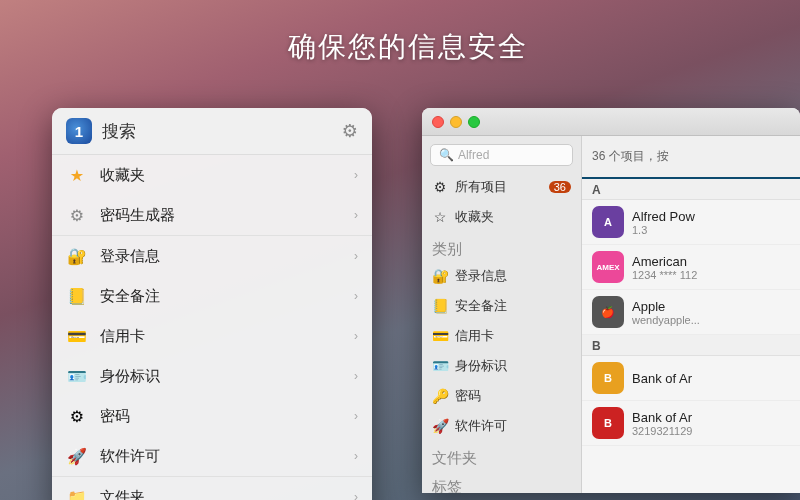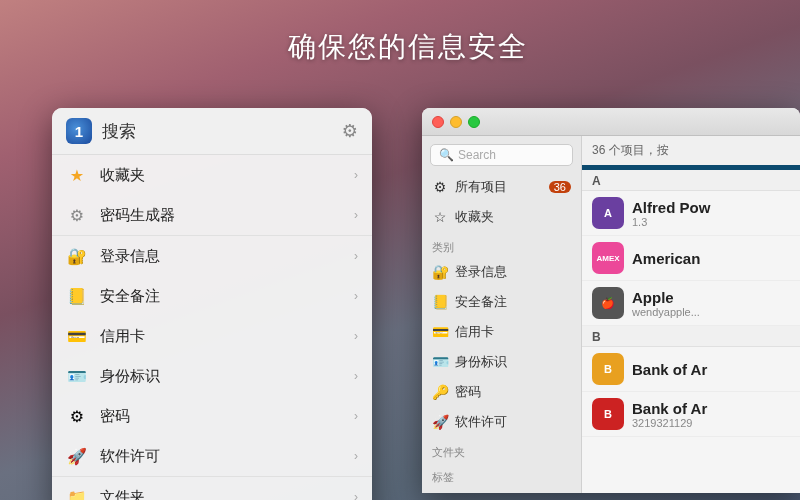--- a/index.html
+++ b/index.html
@@ -211,39 +211,39 @@
       background: #c2410c;
       color: white;
       border-radius: 10px;
       font-size: 11px;
       padding: 0 5px;
       min-width: 20px;
       text-align: center;
     }
 
     .sidebar-section-title {
-      font-size: 11px;
+      font-size: 15px;
       color: #888;
       padding: 8px 10px 2px;
       font-weight: 500;
     }
 
     
     .main-list {
       flex: 1;
       display: flex;
       flex-direction: column;
       overflow: hidden;
     }
 
     .main-list-header {
-      padding: 6px 10px;
+      padding: 12px 10px;
       font-size: 12px;
       color: #666;
-      border-bottom: 5px solid #0c4a6e;
+      border-bottom: 2px solid #0c4a6e;
       background: #f0f0f0;
     }
 
     .items-list {
       overflow-y: auto;
       flex: 1;
     }
 
     .list-section-header {
       font-size: 12px;
@@ -270,22 +270,22 @@
       flex-shrink: 0;
       overflow: hidden;
     }
 
     .list-item-info {
       flex: 1;
       min-width: 0;
     }
 
     .list-item-name {
-      font-size: 15px;
-      font-weight: 700;
+      font-size: 13px;
+      font-weight: 400;
       color: #222;
       white-space: nowrap;
       overflow: hidden;
       text-overflow: ellipsis;
     }
 
     .list-item-sub {
       font-size: 11px;
       color: #888;
       white-space: nowrap;
@@ -388,21 +388,21 @@
       <div class="tl tl-green"></div>
     </div>
   </div>
 
   <div class="app-content">
 
     <div class="sidebar">
       <div class="sidebar-search">
         <div class="sidebar-search-box">
           <span>🔍</span>
-          <span>Search</span>
+          <span>Alfred</span>
         </div>
       </div>
 
       <div class="sidebar-item">
         <span class="sidebar-item-icon">⚙</span>
         <span class="sidebar-item-label">所有项目</span>
         <span class="sidebar-badge">36</span>
       </div>
       <div class="sidebar-item">
         <span class="sidebar-item-icon">☆</span>
@@ -455,20 +455,21 @@
             <div class="list-item-sub">1.3</div>
           </div>
         </div>
 
         <div class="list-item">
           <div class="list-item-icon ic-amex">
             <span class="icon-text" style="font-size:8px;">AMEX</span>
           </div>
           <div class="list-item-info">
             <div class="list-item-name">American</div>
+            <div class="list-item-sub">1234 **** 112</div>
           </div>
         </div>
 
         <div class="list-item">
           <div class="list-item-icon ic-apple">
             <span class="icon-text">🍎</span>
           </div>
           <div class="list-item-info">
             <div class="list-item-name">Apple</div>
             <div class="list-item-sub">wendyapple...</div>

